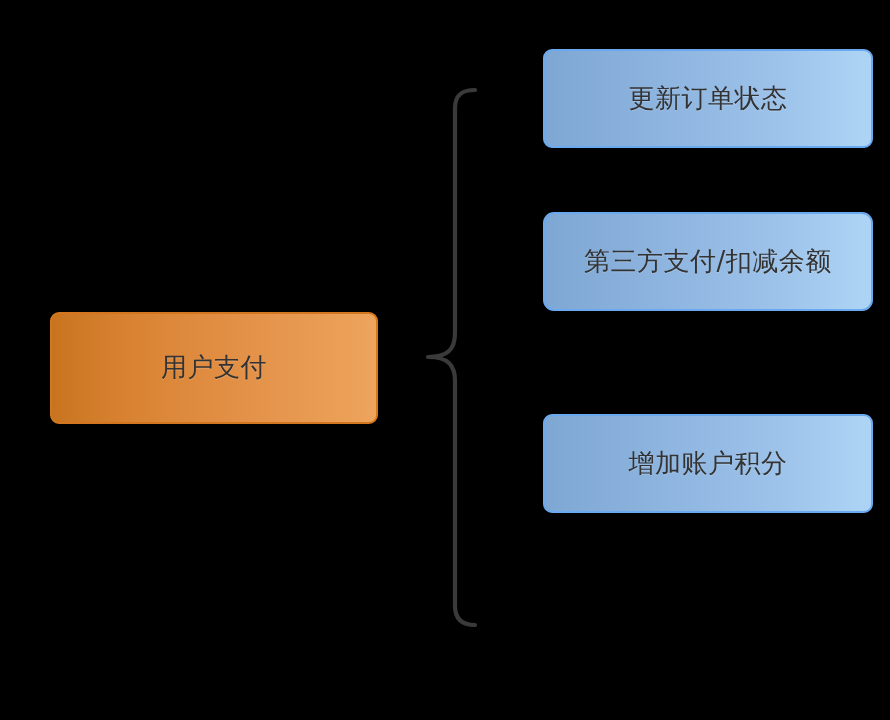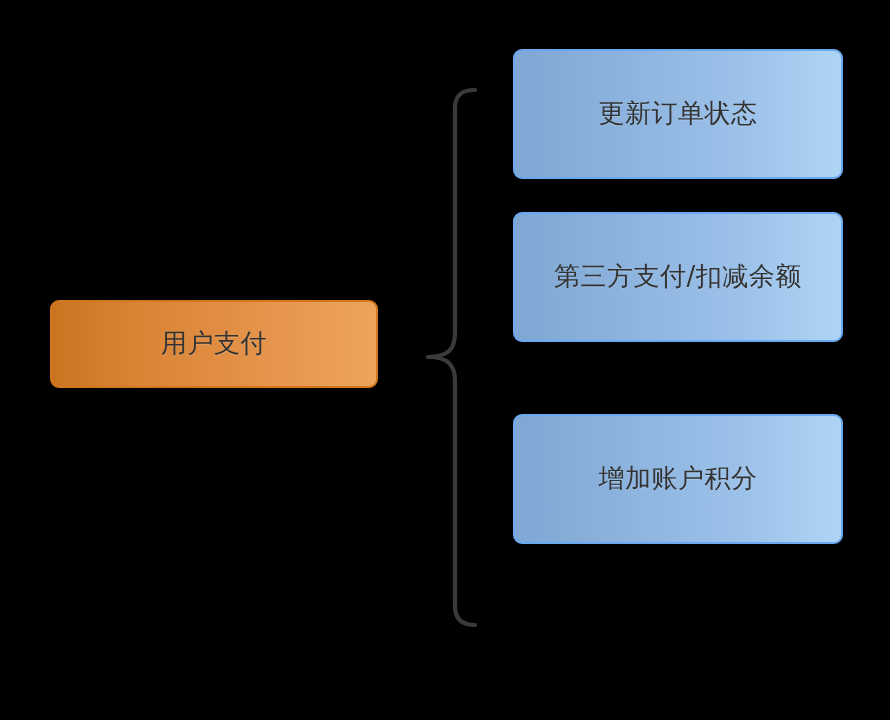--- a/index.html
+++ b/index.html
@@ -32,39 +32,39 @@
   }
   .node-label {
     display: block;
     font-size: 26px;
     color: #333333;
     text-shadow: 0 1px 0 rgba(255,255,255,0.18);
   }
   
   .node-source {
     left: 50px;
-    top: 300px;
+    top: 312px;
     width: 328px;
-    height: 88px;
+    height: 112px;
     background: linear-gradient(to right, #c8741f 0%, #d88231 22%, #e4924a 62%, #eda45c 100%);
     border: 2px solid #d2761f;
     box-shadow: 0 3px 6px rgba(0,0,0,0.65);
   }
   
   .node-target {
-    left: 513px;
+    left: 543px;
     width: 330px;
-    height: 130px;
+    height: 99px;
     background: linear-gradient(to right, #7ea7d3 0%, #8bb2dd 30%, #9cc2ea 70%, #aed4f5 100%);
     border: 2px solid #6aa9ef;
     box-shadow: 0 3px 7px rgba(0,0,0,0.6);
     align-items: center;
   }
   .node-target.n1 { top: 49px; }
-  .node-target.n2 { top: 212px; }
+  .node-target.n2 { top: 212px; border-radius: 11px; }
   .node-target.n3 { top: 390px; margin-top: 24px; }
   .node-target.n4 { top: 568px; }
 
   
   .brace-wrap {
     position: absolute;
     left: 418px;
     top: 78px;
     width: 70px;
     height: 560px;

